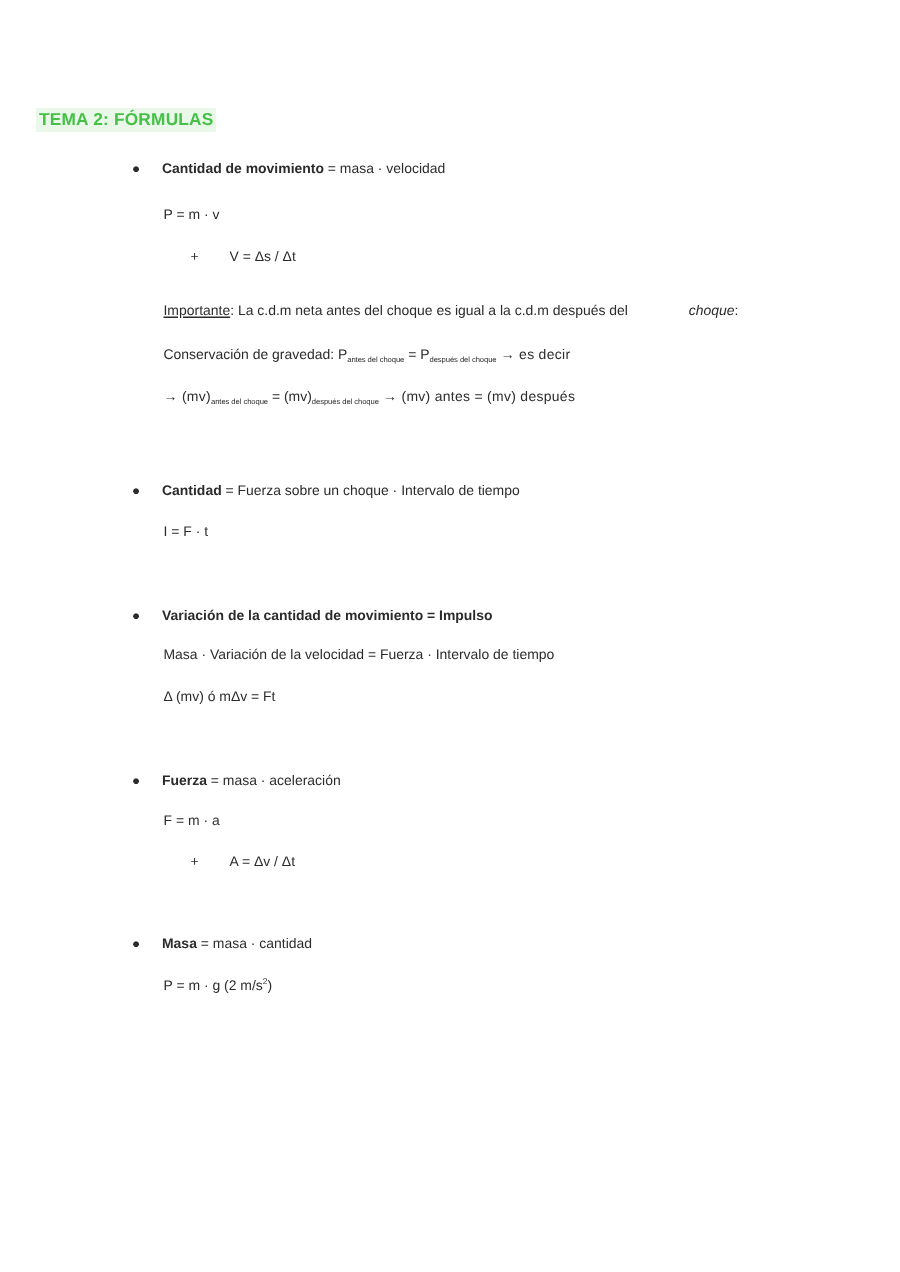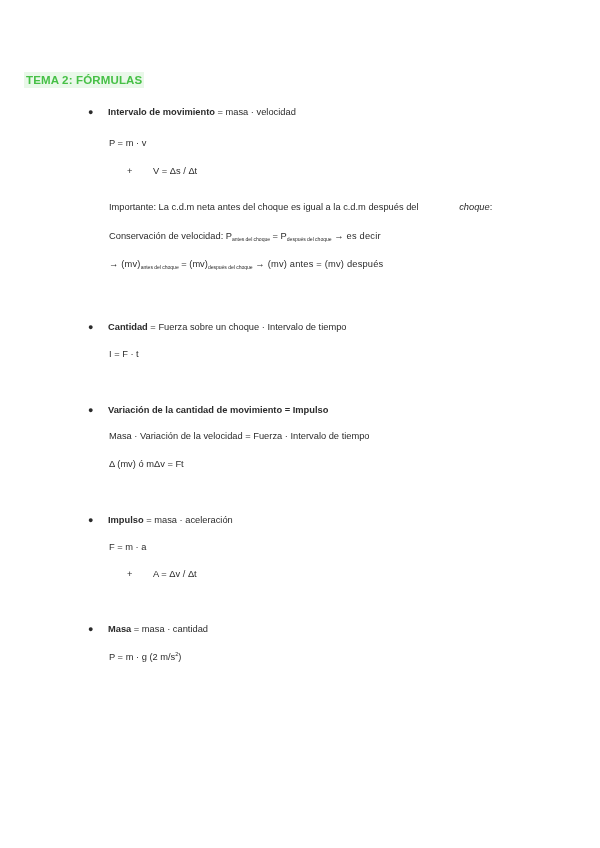--- a/index.html
+++ b/index.html
@@ -67,21 +67,21 @@
     width: 20px;
     font-size: 9px;
     vertical-align: top;
     color: #2b2b2b;
   }
   .bullet-text {
     display: inline-block;
   }
   .b { font-weight: bold; }
   .i { font-style: italic; margin-left: 38px; }
-  .u { }
+  .u { text-decoration: underline; }
 
   .indent-1 { padding-left: 109px; }
   .indent-2 { padding-left: 127px; }
 
   .plus-mark {
     display: inline-block;
     width: 26px;
   }
 
   sub {
@@ -104,35 +104,35 @@
 
 <div class="page">
 
   <div class="doc-title-wrap">
     <span class="doc-title">TEMA 2: FÓRMULAS</span>
   </div>
 
   <div class="section">
 
     <div class="line bullet-line" style="top:106px;">
-      <span class="bullet-dot">●</span><span class="bullet-text"><span class="b">Intervalo de movimiento</span><span> = masa · velocidad</span></span>
+      <span class="bullet-dot">●</span><span class="bullet-text"><span class="b">Cantidad de movimiento</span><span> = masa · velocidad</span></span>
     </div>
 
     <div class="line indent-1" style="top:137px;">P = m · v</div>
 
     <div class="line indent-2" style="top:165px;">
       <span class="plus-mark">+</span><span>V = Δs / Δt</span>
     </div>
 
     <div class="line indent-1" style="top:201px;">
       <span class="u">Importante</span><span>:  La c.d.m neta antes del choque es igual a la c.d.m después del </span><span class="i">choque</span><span>:</span>
     </div>
 
     <div class="line indent-1" style="top:230px;">
-      <span>Conservación de velocidad: P</span><sub>antes del choque</sub><span> = P</span><sub>después del choque</sub><span class="arrow"> → es decir</span>
+      <span>Conservación de gravedad: P</span><sub>antes del choque</sub><span> = P</span><sub>después del choque</sub><span class="arrow"> → es decir</span>
     </div>
 
     <div class="line indent-1" style="top:258px;">
       <span class="arrow">→ (mv)</span><sub>antes del choque</sub><span> = (mv)</span><sub>después del choque</sub><span class="arrow"> → (mv) antes = (mv) después</span>
     </div>
   </div>
 
   <div class="section">
     <div class="line bullet-line" style="top:321px;">
       <span class="bullet-dot">●</span><span class="bullet-text"><span class="b">Cantidad</span><span> = Fuerza sobre un choque · Intervalo de tiempo</span></span>
@@ -143,21 +143,21 @@
   <div class="section">
     <div class="line bullet-line" style="top:404px;">
       <span class="bullet-dot">●</span><span class="bullet-text"><span class="b">Variación de la cantidad de movimiento = Impulso</span><span></span></span>
     </div>
     <div class="line indent-1" style="top:430px;">Masa · Variación de la velocidad = Fuerza · Intervalo de tiempo</div>
     <div class="line indent-1" style="top:458px;">Δ (mv) ó mΔv = Ft</div>
   </div>
 
   <div class="section">
     <div class="line bullet-line" style="top:514px;">
-      <span class="bullet-dot">●</span><span class="bullet-text"><span class="b">Impulso</span><span> = masa · aceleración</span></span>
+      <span class="bullet-dot">●</span><span class="bullet-text"><span class="b">Fuerza</span><span> = masa · aceleración</span></span>
     </div>
     <div class="line indent-1" style="top:541px;">F = m · a</div>
     <div class="line indent-2" style="top:568px;">
       <span class="plus-mark">+</span><span>A = Δv / Δt</span>
     </div>
   </div>
 
   <div class="section">
     <div class="line bullet-line" style="top:623px;">
       <span class="bullet-dot">●</span><span class="bullet-text"><span class="b">Masa</span><span> = masa · cantidad</span></span>

